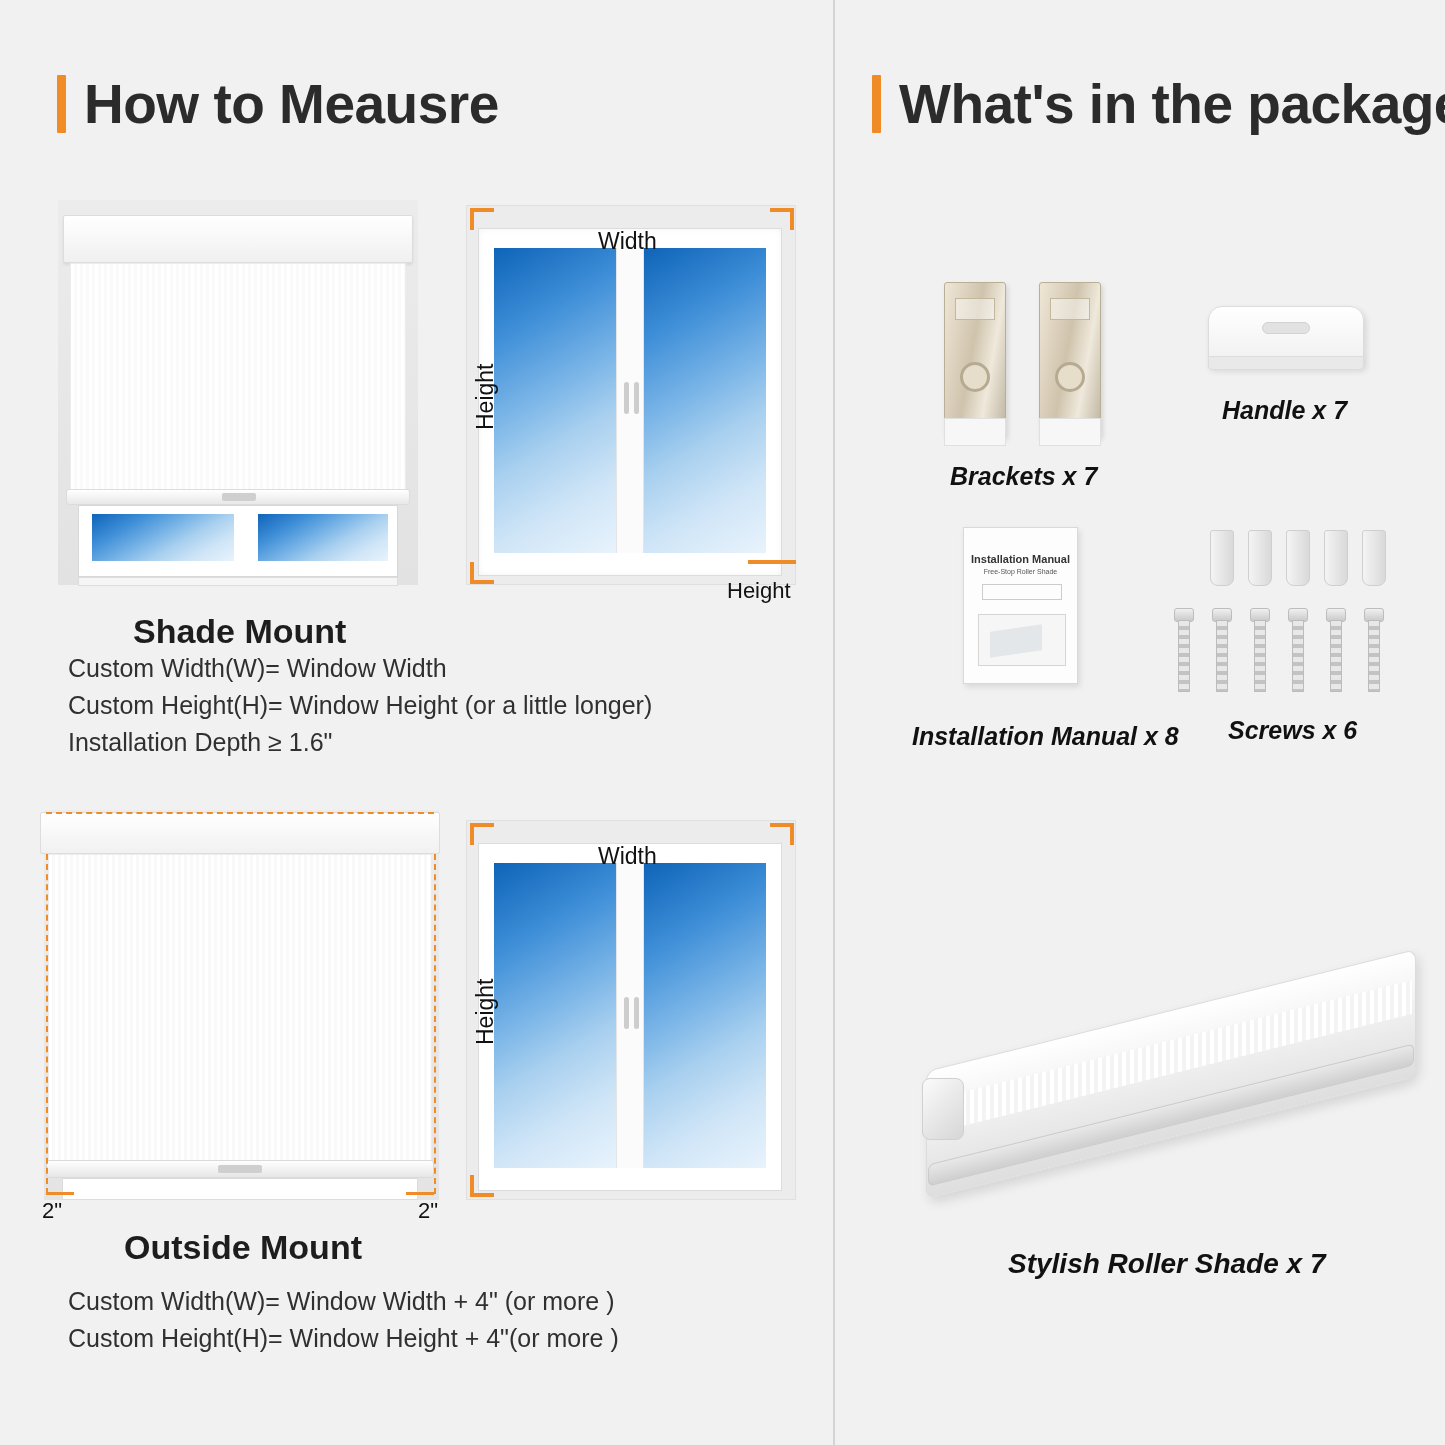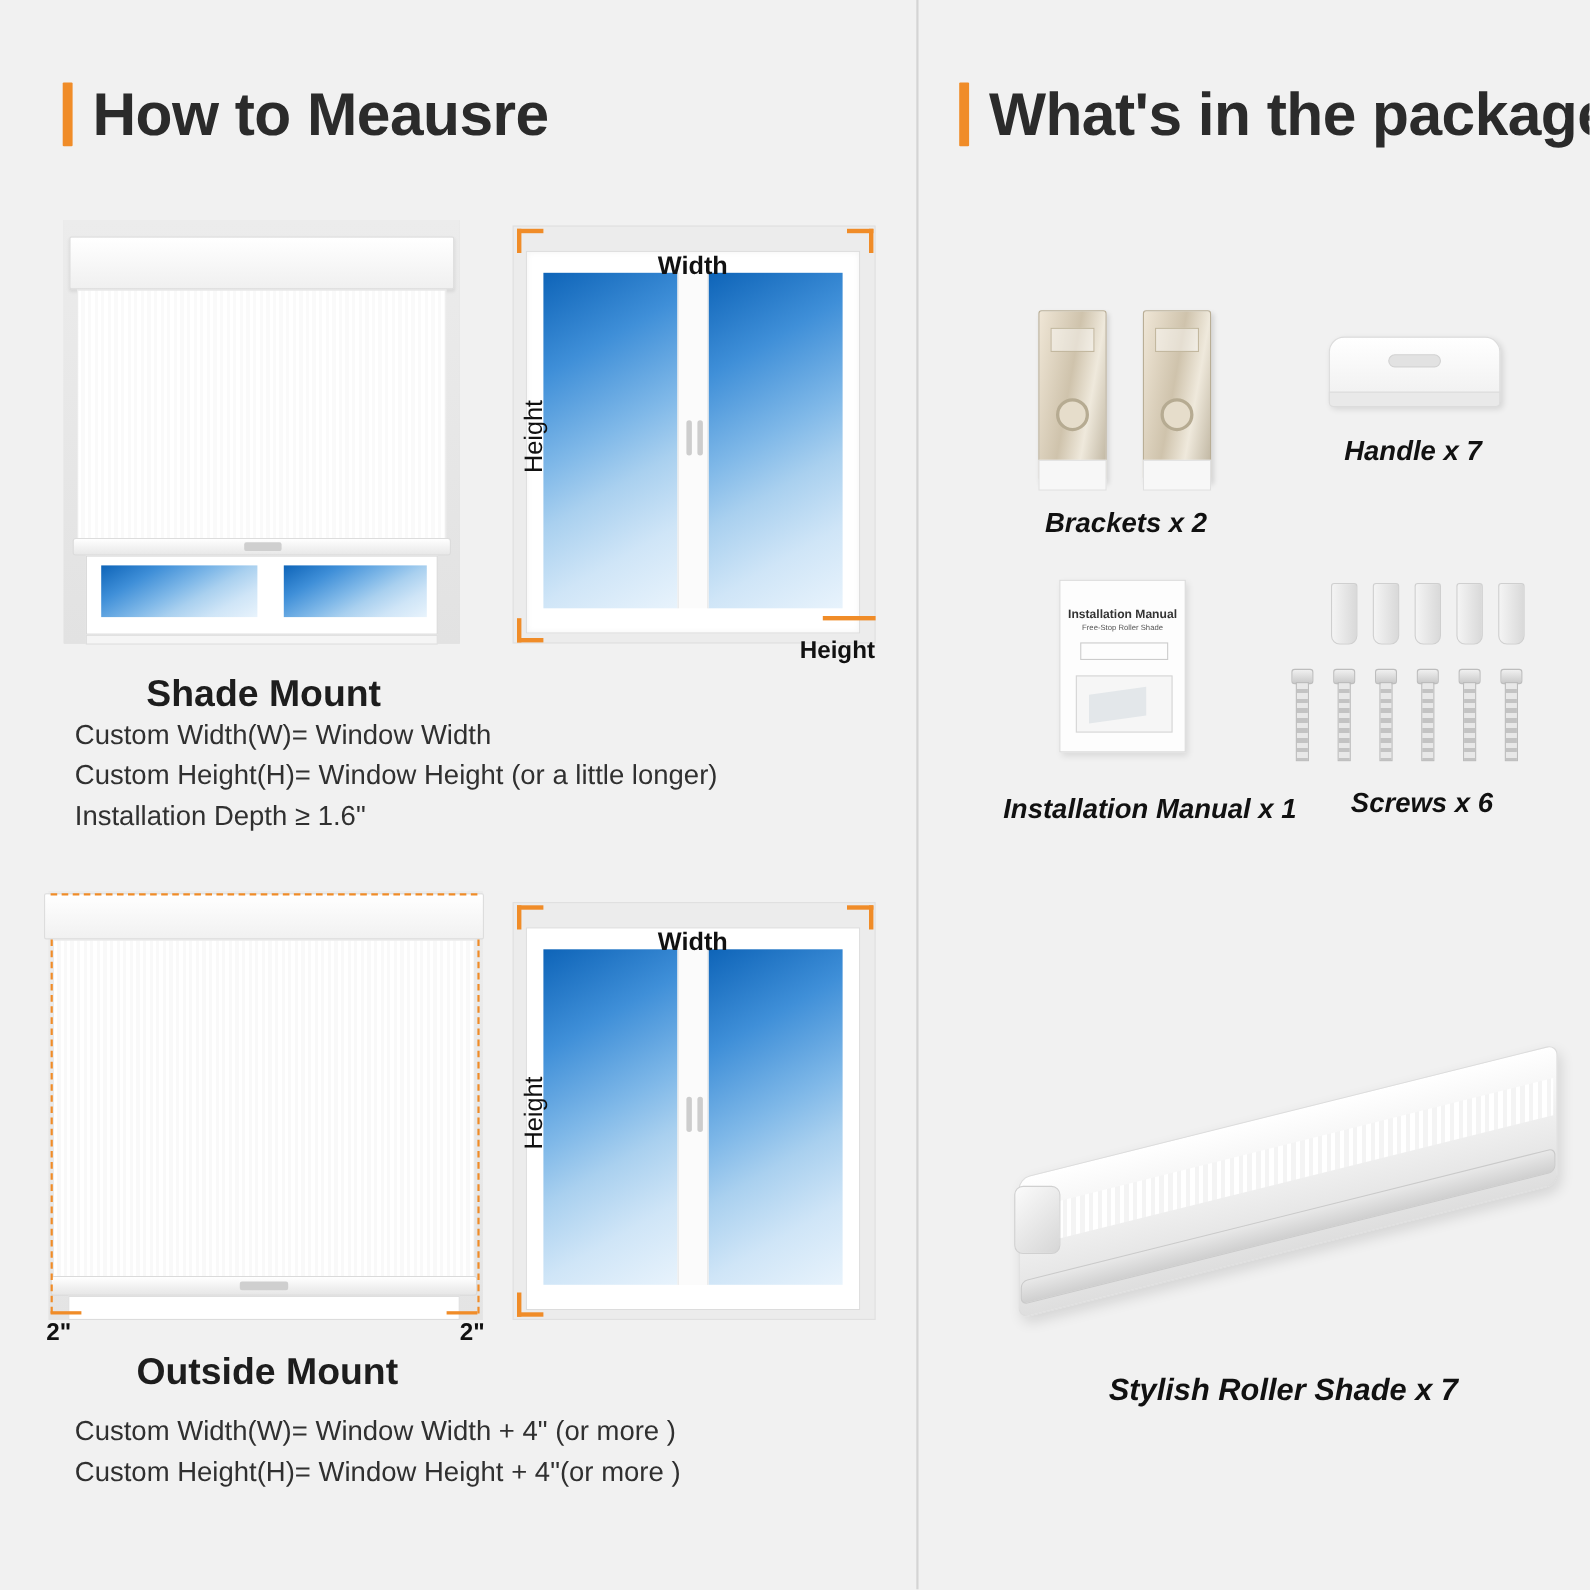--- a/index.html
+++ b/index.html
@@ -28,21 +28,21 @@
   .mount-lines div { white-space:nowrap; margin-bottom:1px; }
 
   
   .wall { position:absolute; background:#e6e6e6; border:1px solid #dcdcdc; }
 
   
   .glass {
     background:linear-gradient(150deg,#0e64b8 0%, #3f8fd8 25%, #7fb8e8 48%, #a9d0ef 62%, #cfe5f7 80%, #e8f3fc 100%);
   }
 
-  .label-small { position:absolute; font-size:22px; color:#111; font-weight:bold; }
+  .label-small { position:absolute; font-size:22px; color:#111; font-weight:normal; }
   .label-w { font-size:23px; }
 
   .dim-line { position:absolute; background:#f08c28; }
   .dash-v { position:absolute; border-left:2px dashed #f08c28; }
   .dash-h { position:absolute; border-top:2px dashed #f08c28; }
 
   .vtext { position:absolute; transform:rotate(-90deg); transform-origin:left top; font-size:23px; color:#111; }
 
   
   .part-label { position:absolute; font-size:25px; font-weight:bold; font-style:italic; color:#111; white-space:nowrap; }
@@ -172,37 +172,37 @@
     <div style="position:absolute; left:944px; top:282px; width:62px; height:155px; background:linear-gradient(100deg,#efe6d6,#cfc3ac 45%,#efe9dc 70%,#bdb39e); border:1px solid #b9ae96; border-radius:3px; box-shadow:2px 3px 5px rgba(0,0,0,0.12);"></div>
     <div style="position:absolute; left:955px; top:298px; width:40px; height:22px; background:rgba(255,255,255,0.45); border:1px solid #c3b89f;"></div>
     <div style="position:absolute; left:960px; top:362px; width:30px; height:30px; border:3px solid #b6ab92; border-radius:50%; background:#e6ddcb;"></div>
     <div style="position:absolute; left:944px; top:418px; width:62px; height:28px; background:#f7f7f7; border:1px solid #e0e0e0;"></div>
 
     <div style="position:absolute; left:1039px; top:282px; width:62px; height:155px; background:linear-gradient(100deg,#efe6d6,#cfc3ac 45%,#efe9dc 70%,#bdb39e); border:1px solid #b9ae96; border-radius:3px; box-shadow:2px 3px 5px rgba(0,0,0,0.12);"></div>
     <div style="position:absolute; left:1050px; top:298px; width:40px; height:22px; background:rgba(255,255,255,0.45); border:1px solid #c3b89f;"></div>
     <div style="position:absolute; left:1055px; top:362px; width:30px; height:30px; border:3px solid #b6ab92; border-radius:50%; background:#e6ddcb;"></div>
     <div style="position:absolute; left:1039px; top:418px; width:62px; height:28px; background:#f7f7f7; border:1px solid #e0e0e0;"></div>
   </div>
-  <div class="part-label" style="left:950px; top:462px;">Brackets x 2</div>
+  <div class="part-label" style="left:950px; top:462px;">Brackets x 7</div>
 
   <div>
     <div style="position:absolute; left:1208px; top:306px; width:156px; height:62px; background:linear-gradient(180deg,#ffffff,#efefef); border:1px solid #dcdcdc; border-radius:14px 14px 4px 4px; box-shadow:2px 3px 6px rgba(0,0,0,0.12);"></div>
     <div style="position:absolute; left:1262px; top:322px; width:48px; height:12px; background:#e2e2e2; border:1px solid #d2d2d2; border-radius:6px;"></div>
     <div style="position:absolute; left:1208px; top:356px; width:156px; height:14px; background:#e9e9e9; border:1px solid #dcdcdc; border-radius:0 0 4px 4px;"></div>
   </div>
   <div class="part-label" style="left:1222px; top:396px;">Handle x 7</div>
 
   <div class="manual" style="left:963px; top:527px; width:115px; height:157px;">
     <div class="manual-title" style="top:25px;">Installation Manual</div>
     <div class="manual-sub" style="top:40px;">Free-Stop Roller Shade</div>
     <div style="position:absolute; left:18px; top:56px; width:80px; height:16px; border:1px solid #cccccc;"></div>
     <div style="position:absolute; left:14px; top:86px; width:88px; height:52px; border:1px solid #d5d5d5; background:#f6f6f6;"></div>
     <div style="position:absolute; left:26px; top:100px; width:52px; height:26px; background:#e3e7ea; transform:skewY(-8deg);"></div>
   </div>
-  <div class="part-label" style="left:912px; top:722px;">Installation Manual x 1</div>
+  <div class="part-label" style="left:912px; top:722px;">Installation Manual x 8</div>
 
   <div>
     <div class="anchor" style="left:1210px; top:530px; width:24px; height:56px; background:linear-gradient(90deg,#f4f4f4,#d9d9d9); border:1px solid #cfcfcf; border-radius:3px 3px 8px 8px;"></div>
     <div class="anchor" style="left:1248px; top:530px; width:24px; height:56px; background:linear-gradient(90deg,#f4f4f4,#d9d9d9); border:1px solid #cfcfcf; border-radius:3px 3px 8px 8px;"></div>
     <div class="anchor" style="left:1286px; top:530px; width:24px; height:56px; background:linear-gradient(90deg,#f4f4f4,#d9d9d9); border:1px solid #cfcfcf; border-radius:3px 3px 8px 8px;"></div>
     <div class="anchor" style="left:1324px; top:530px; width:24px; height:56px; background:linear-gradient(90deg,#f4f4f4,#d9d9d9); border:1px solid #cfcfcf; border-radius:3px 3px 8px 8px;"></div>
     <div class="anchor" style="left:1362px; top:530px; width:24px; height:56px; background:linear-gradient(90deg,#f4f4f4,#d9d9d9); border:1px solid #cfcfcf; border-radius:3px 3px 8px 8px;"></div>
 
     <div class="screw" style="left:1212px; top:608px; width:20px; height:14px; background:linear-gradient(180deg,#f0f0f0,#c9c9c9); border:1px solid #bdbdbd; border-radius:3px;"></div>
     <div class="screw" style="left:1216px; top:620px; width:12px; height:72px; background:repeating-linear-gradient(180deg,#e8e8e8 0 5px,#c3c3c3 5px 9px); border:1px solid #bcbcbc;"></div>

